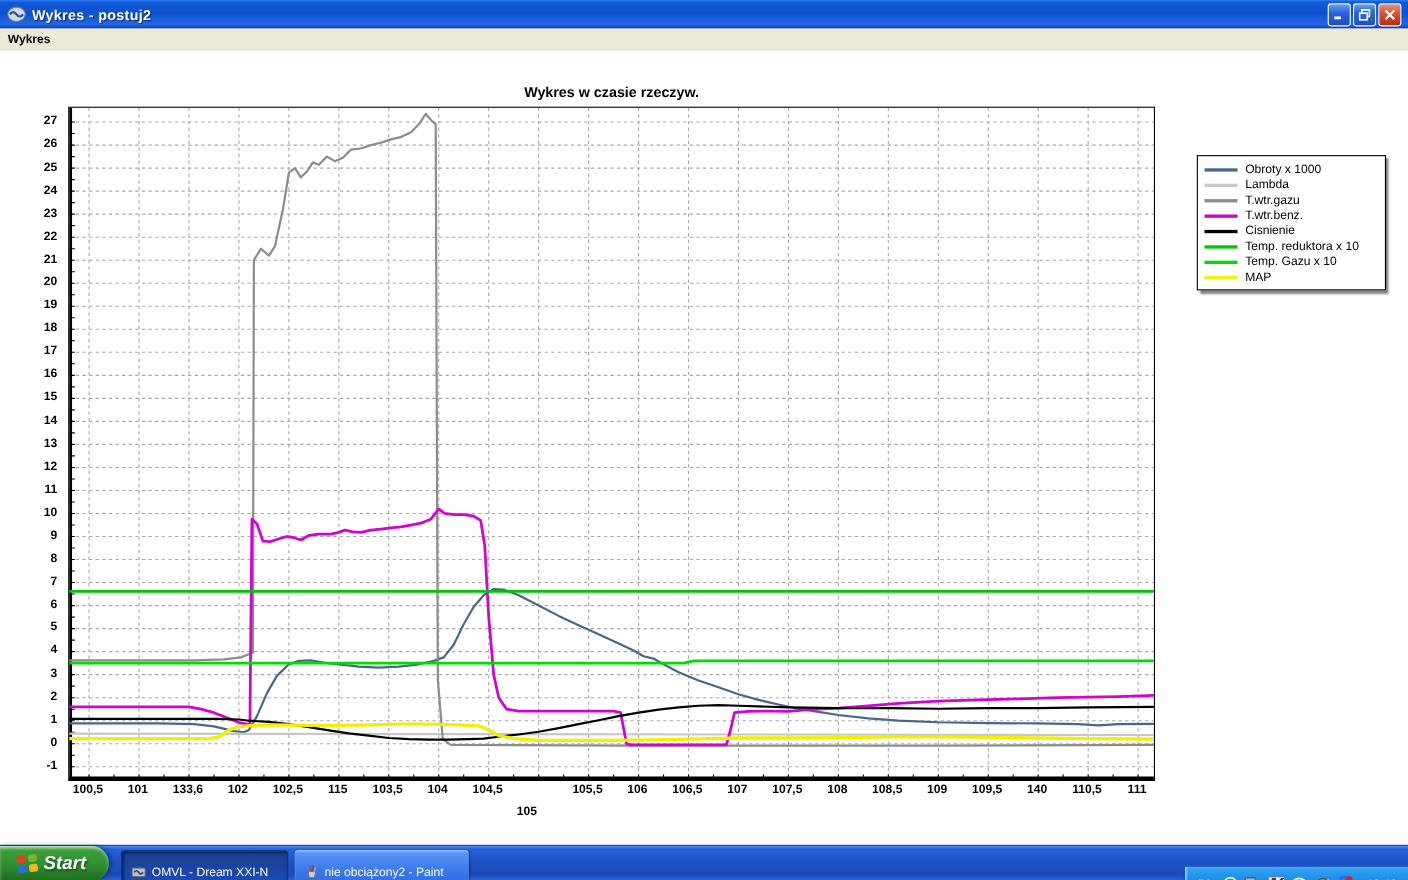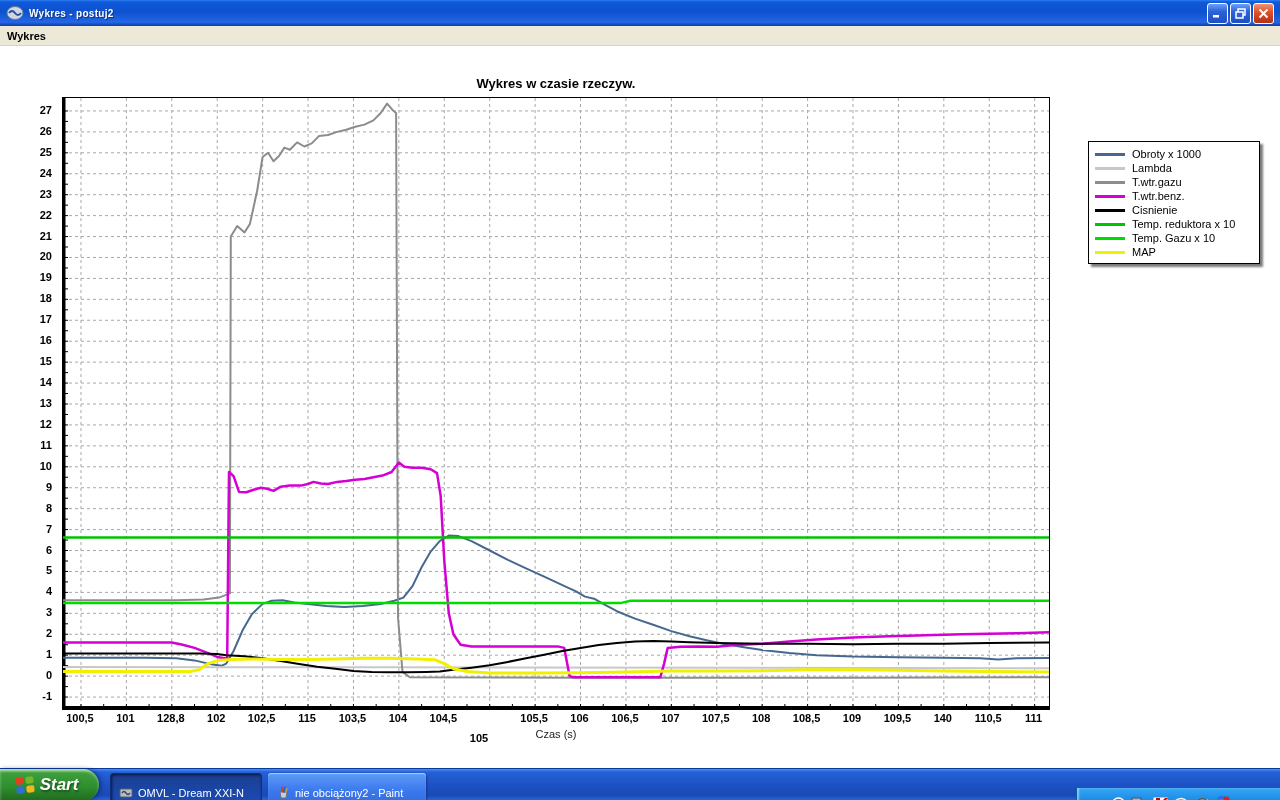--- a/index.html
+++ b/index.html
@@ -4,21 +4,21 @@
 <style>
   * { margin:0; padding:0; box-sizing:border-box; }
   html,body { width:1280px; height:800px; overflow:hidden;
     font-family:"Liberation Sans", sans-serif; background:#fff; }
 
   
   .titlebar { position:absolute; left:0; top:0; width:1280px; height:26px;
     background:linear-gradient(180deg,#2b7df2 0%,#1059d8 8%,#0d51cf 45%,#2467e6 85%,#0a3ba6 100%);
     display:flex; align-items:center; padding:0 4px; }
   .app-icon { width:18px; height:18px; margin:0 5px 0 2px; flex:0 0 auto; }
-  .title-text { color:#fff; font-weight:bold; font-size:10px;
+  .title-text { color:#fff; font-weight:bold; font-size:13px;
     text-shadow:1px 1px 1px #0a2d78; letter-spacing:0.3px; }
   .winbtns { margin-left:auto; display:flex; gap:2px; padding-right:2px; }
   .wbtn { width:21px; height:21px; border-radius:3px; border:1px solid #fff;
     display:flex; align-items:center; justify-content:center; }
   .wbtn.blue { background:linear-gradient(180deg,#6aa0f5 0%,#2c62d8 40%,#1d4fc4 100%); }
   .wbtn.red  { background:linear-gradient(180deg,#f0926f 0%,#dd4f27 45%,#b33114 100%); }
 
   .menubar { position:absolute; left:0; top:26px; width:1280px; height:20px;
     background:#ece9d8; border-bottom:1px solid #d8d4c4;
     display:flex; align-items:center; }
@@ -308,42 +308,41 @@
       <div class="ylab" style="top: 162.616px;">22</div>
       <div class="ylab" style="top: 141.684px;">23</div>
       <div class="ylab" style="top: 120.752px;">24</div>
       <div class="ylab" style="top: 99.8205px;">25</div>
       <div class="ylab" style="top: 78.8886px;">26</div>
       <div class="ylab" style="top: 57.9568px;">27</div>
     </div>
   <div class="xlabels" id="x-labels">
       <div class="xlab" style="left: 57.9834px;">100,5</div>
       <div class="xlab" style="left: 103.396px;">101</div>
-      <div class="xlab" style="left: 148.809px;">128,8</div>
+      <div class="xlab" style="left: 148.809px;">133,6</div>
       <div class="xlab" style="left: 194.221px;">102</div>
       <div class="xlab" style="left: 239.634px;">102,5</div>
       <div class="xlab" style="left: 285.047px;">115</div>
       <div class="xlab" style="left: 330.459px;">103,5</div>
       <div class="xlab" style="left: 375.872px;">104</div>
       <div class="xlab" style="left: 421.285px;">104,5</div>
       <div class="xlab" style="left: 457px; margin-top: 20px;">105</div>
       <div class="xlab" style="left: 512.11px;">105,5</div>
       <div class="xlab" style="left: 557.523px;">106</div>
       <div class="xlab" style="left: 602.936px;">106,5</div>
       <div class="xlab" style="left: 648.348px;">107</div>
       <div class="xlab" style="left: 693.761px;">107,5</div>
       <div class="xlab" style="left: 739.174px;">108</div>
       <div class="xlab" style="left: 784.586px;">108,5</div>
       <div class="xlab" style="left: 829.999px;">109</div>
       <div class="xlab" style="left: 875.412px;">109,5</div>
       <div class="xlab" style="left: 920.824px;">140</div>
       <div class="xlab" style="left: 966.237px;">110,5</div>
       <div class="xlab" style="left: 1011.65px;">111</div>
     </div>
-  <div class="xaxis-title">Czas (s)</div>
 
   <div class="legend">
     <div id="legend-rows">
         <div class="lrow">
           <span class="lswatch" style="background: rgb(70, 104, 143);"></span>
           <span class="ltext">Obroty x 1000</span>
         </div>
         <div class="lrow">
           <span class="lswatch" style="background: rgb(200, 200, 200);"></span>
           <span class="ltext">Lambda</span>

